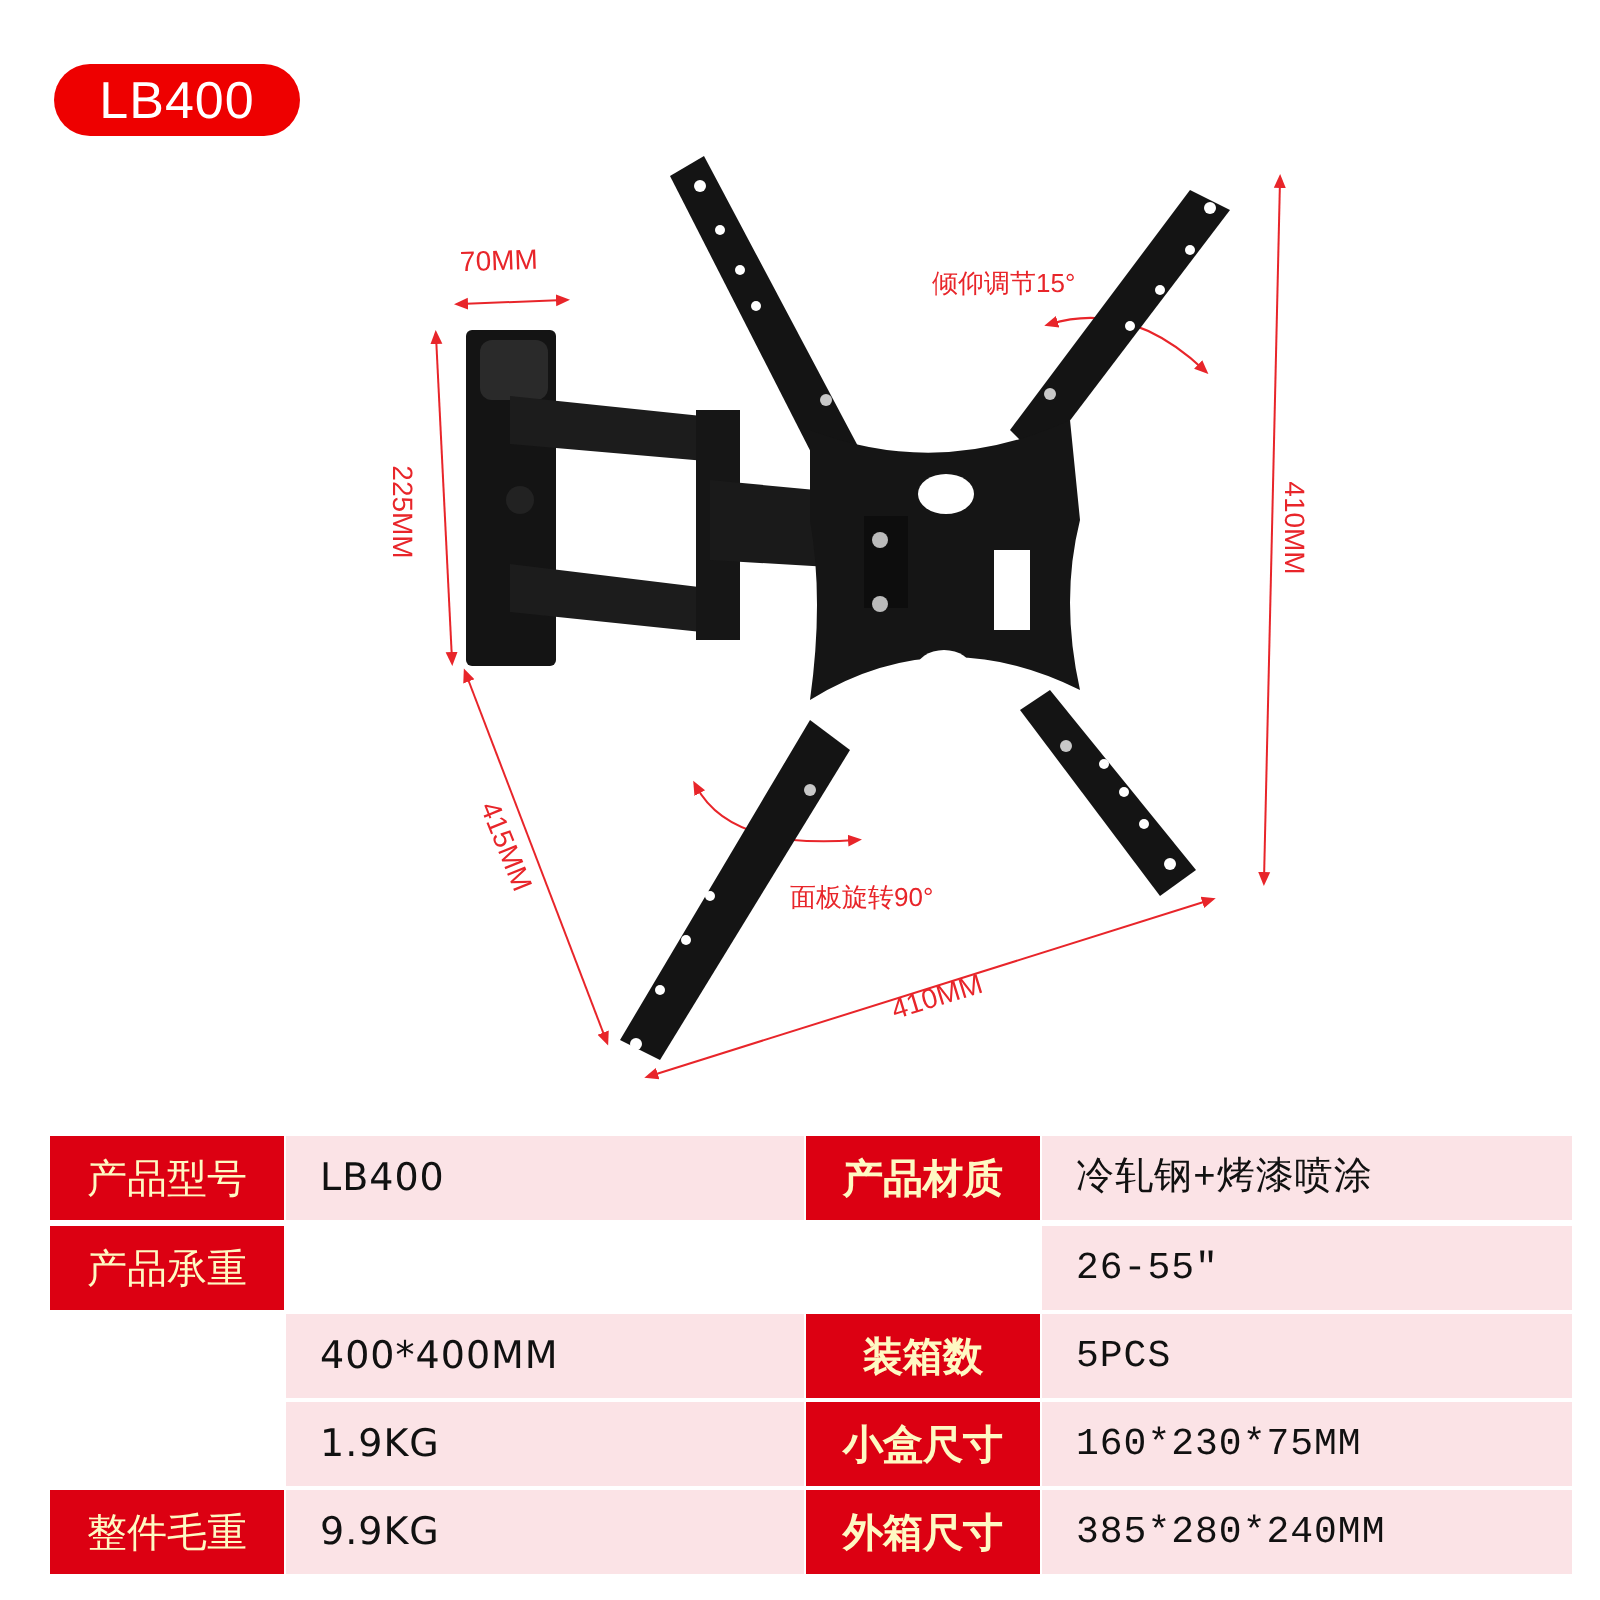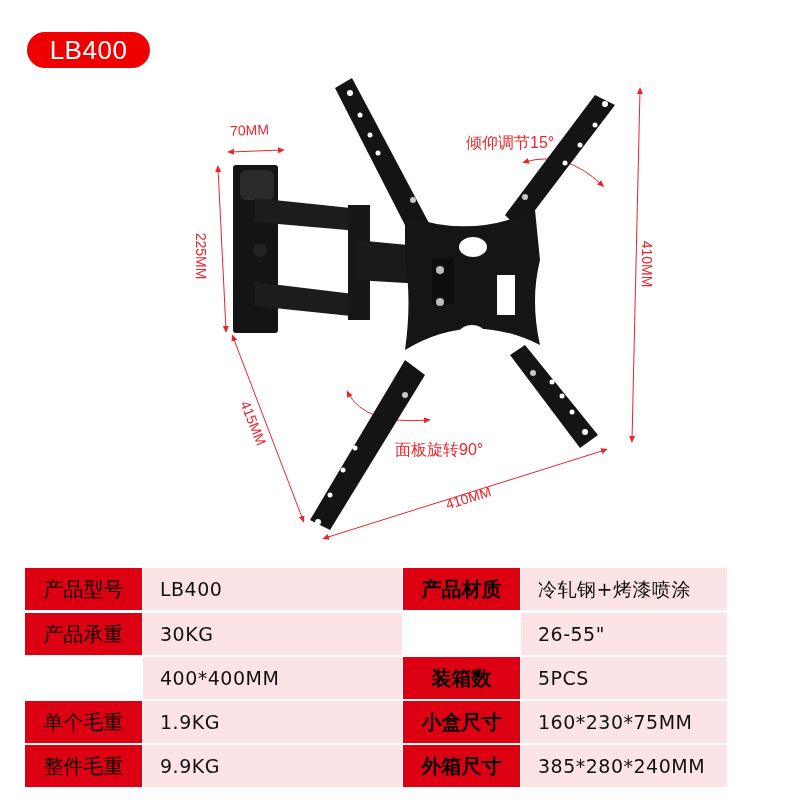--- a/index.html
+++ b/index.html
@@ -1,27 +1,27 @@
 <!DOCTYPE html>
 <html><head>
 <meta charset="utf-8">
 <style>
   html,body{margin:0;padding:0;background:#ffffff;}
   body{width:800px;height:800px;position:relative;overflow:hidden;font-family:"DejaVu Sans","Liberation Sans",sans-serif;}
   .badge{position:absolute;left:27px;top:32px;width:123px;height:36px;background:#ee0000;border-radius:18px;color:#fff;font-size:26px;line-height:36px;text-align:center;font-family:"Liberation Sans",sans-serif;letter-spacing:0.5px;}
   .product{position:absolute;left:0;top:0;width:800px;height:560px;}
-  .dim{position:absolute;color:#e8252a;font-size:16px;white-space:nowrap;font-family:"Liberation Sans",sans-serif;}
+  .dim{position:absolute;color:#e8252a;font-size:13px;white-space:nowrap;font-family:"Liberation Sans",sans-serif;}
   .table{position:absolute;left:25px;top:568px;width:750px;}
   .row{position:absolute;left:0;width:750px;height:42px;}
-  .cell-label{position:absolute;top:0;height:42px;width:117px;background:#dc0012;color:#000000;font-size:20px;line-height:42px;text-align:center;}
+  .cell-label{position:absolute;top:0;height:42px;width:117px;background:#dc0012;color:#fef9c3;font-size:20px;line-height:42px;text-align:center;}
   .cell-value{position:absolute;top:0;height:42px;background:#fbe3e6;color:#111;font-size:19px;line-height:42px;padding-left:17px;box-sizing:border-box;font-family:"DejaVu Sans",sans-serif;letter-spacing:0.5px;}
   .l1{left:0;}
   .v1{left:118px;width:259px;}
   .l2{left:378px;font-weight:bold;}
-  .v2{left:496px;width:206px;}
+  .v2{left:496px;width:265px;font-family:Liberation Mono, monospace;}
 </style>
 </head>
 <body>
 
 <div class="badge">LB400</div>
 
 <div class="product">
   <svg width="800" height="560" viewBox="0 0 800 560">
     <defs>
       <marker id="ar" markerWidth="8" markerHeight="8" refX="4" refY="4" orient="auto-start-reverse">
@@ -95,30 +95,28 @@
 
 <div class="table">
   <div class="row" style="top:0px;">
     <div class="cell-label l1">产品型号</div>
     <div class="cell-value v1">LB400</div>
     <div class="cell-label l2">产品材质</div>
     <div class="cell-value v2">冷轧钢+烤漆喷涂</div>
   </div>
   <div class="row" style="top:45px;">
     <div class="cell-label l1">产品承重</div>
-    <div class="cell-value v1">30KG</div>
     <div class="cell-value v2">26-55"</div>
   </div>
   <div class="row" style="top:89px;">
     <div class="cell-value v1">400*400MM</div>
     <div class="cell-label l2">装箱数</div>
     <div class="cell-value v2">5PCS</div>
   </div>
   <div class="row" style="top:133px;">
-    <div class="cell-label l1">单个毛重</div>
     <div class="cell-value v1">1.9KG</div>
     <div class="cell-label l2">小盒尺寸</div>
     <div class="cell-value v2">160*230*75MM</div>
   </div>
   <div class="row" style="top:177px;">
     <div class="cell-label l1">整件毛重</div>
     <div class="cell-value v1">9.9KG</div>
     <div class="cell-label l2">外箱尺寸</div>
     <div class="cell-value v2">385*280*240MM</div>
   </div>

